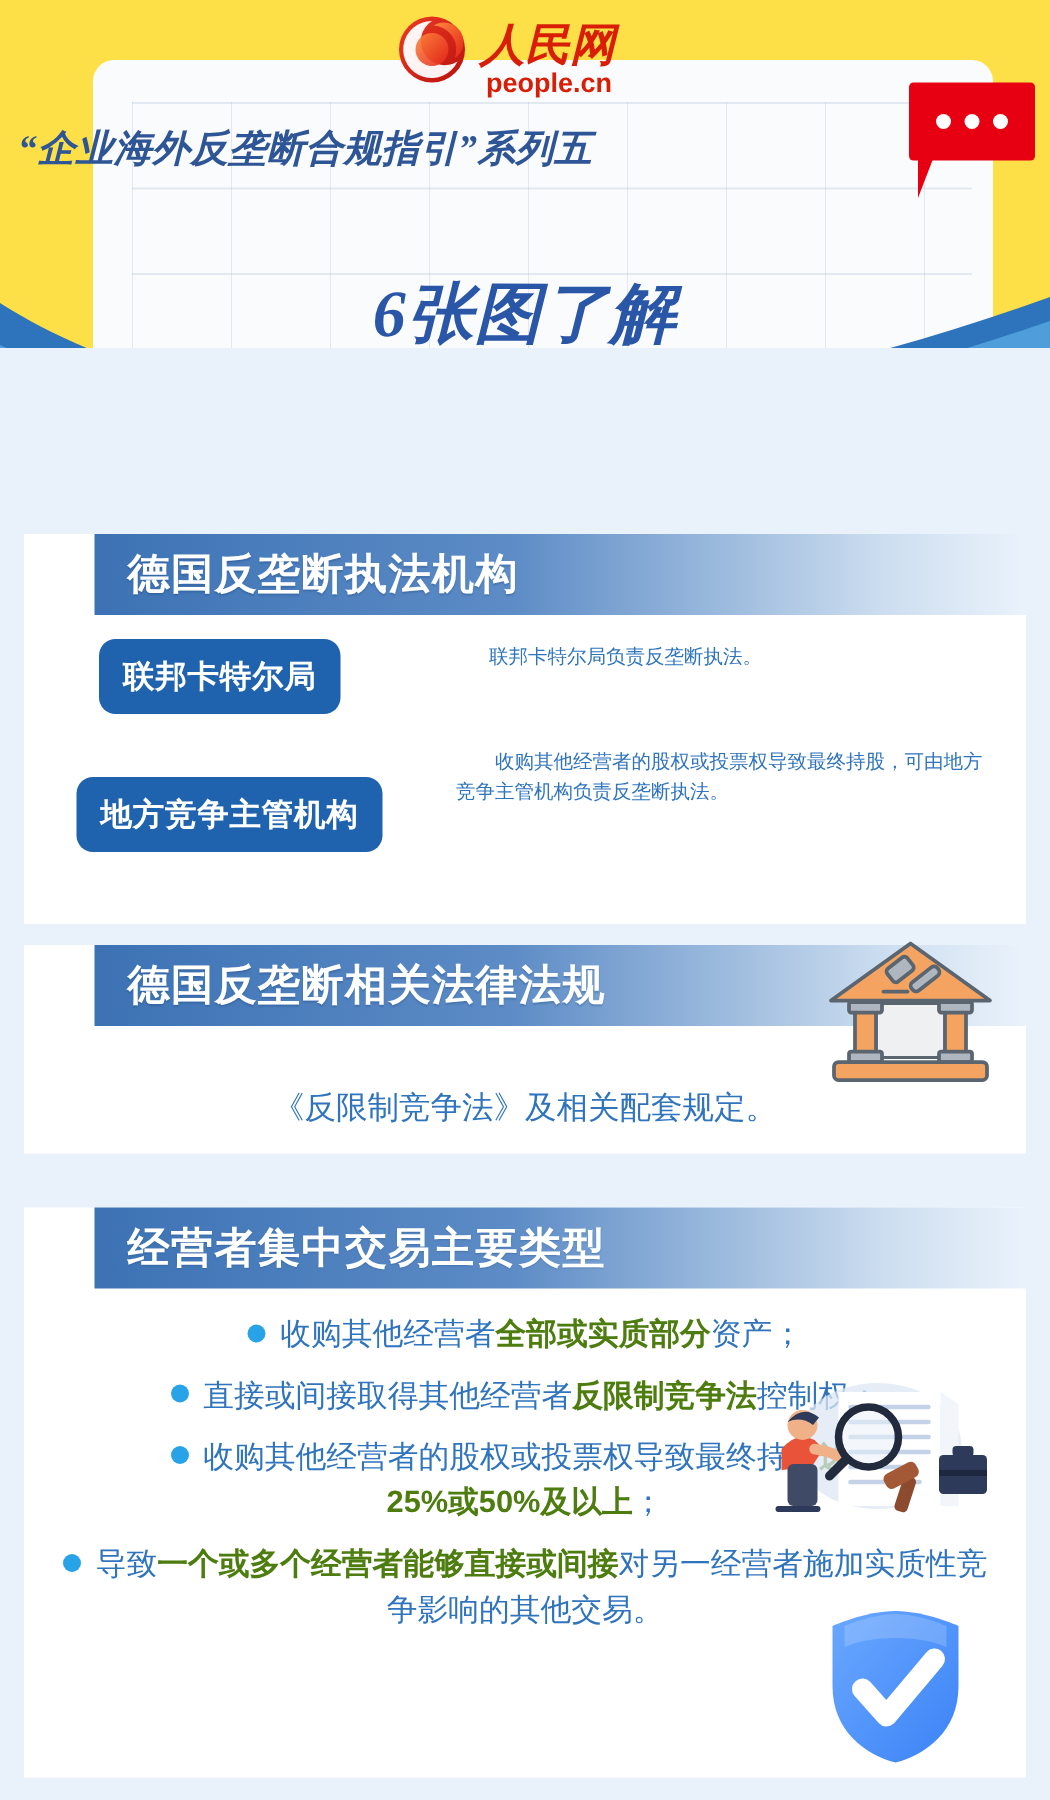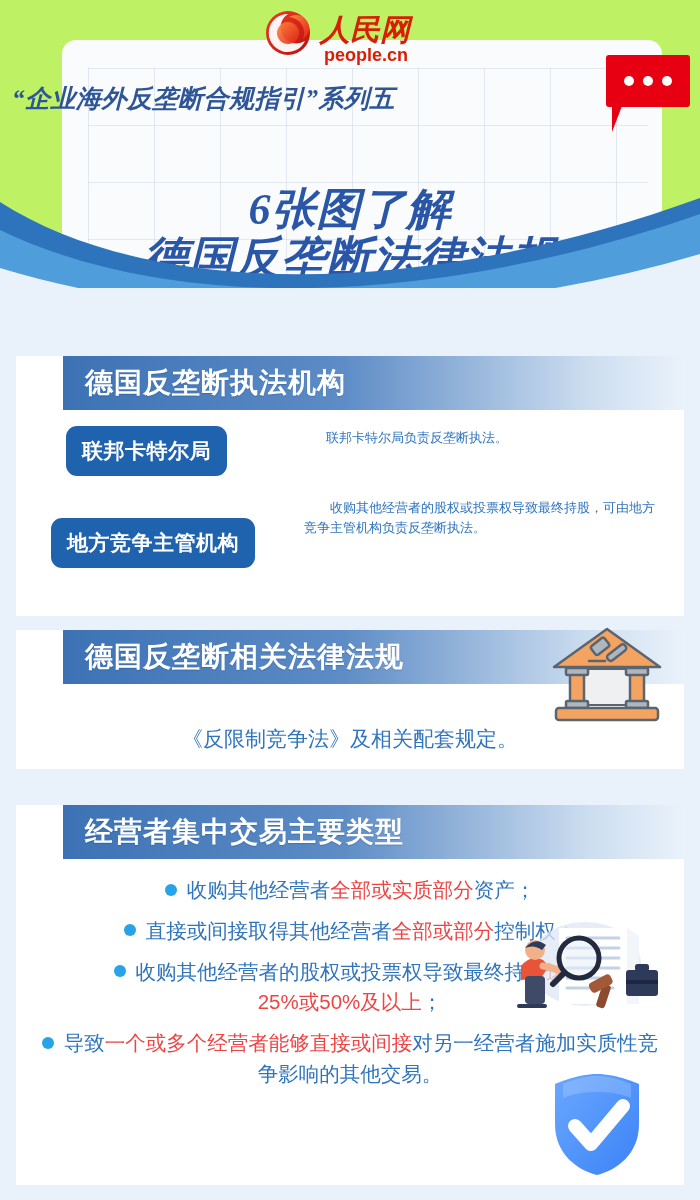--- a/index.html
+++ b/index.html
@@ -6,22 +6,22 @@
   html,body { width:700px; height:1200px; }
   body {
     font-family:"Liberation Sans","DejaVu Sans",sans-serif;
     background:#e9f1fb;
     position:relative;
     overflow:hidden;
   }
 
   
   .header{
-    position:absolute; left:0; top:0; width:700px; height:288px;
-    background:#bef264; overflow:hidden;
+    position:absolute; left:0; top:0; width:700px; height:232px;
+    background:#fde047; overflow:hidden;
   }
   .hdr-card{
     position:absolute; left:62px; top:40px; width:600px; height:250px;
     background:#fafbfc; border-radius:14px;
   }
   .hdr-grid{
     position:absolute; left:88px; top:68px; width:560px; height:225px;
     background-image:
       linear-gradient(to right, rgba(170,190,215,.30) 1px, transparent 1px),
       linear-gradient(to bottom, rgba(170,190,215,.30) 1px, transparent 1px);
@@ -119,21 +119,21 @@
   .blist li{
     position:relative; color:#2f74bd; font-size:20.5px;
     line-height:1.5; text-align:center; margin-bottom:10px;
     font-family:"Liberation Sans","DejaVu Sans",sans-serif;
   }
   .blist li .dot{
     display:inline-block; width:12px; height:12px; border-radius:50%;
     background:#29a3e8; margin-right:10px; vertical-align:middle;
     position:relative; top:-2px;
   }
-  .blist b{ font-weight:normal; color:#ef4444; }
+  .blist b{ font-weight:bold; color:#4d7c0f; }
   .ctr{ display:block; text-align:center; }
 
   
   .ic-bank{ position:absolute; left:548px; top:325px; width:118px; height:98px; z-index:5;}
   .ic-doc{ position:absolute; left:487px; top:622px; width:175px; height:90px; z-index:5;}
   .ic-shield{ position:absolute; left:543px; top:768px; width:108px; height:112px; z-index:5;}
 </style>
 </head>
 <body>
 
@@ -291,21 +291,21 @@
   <div class="card" id="sec3">
     <div class="bar">
       <h2>经营者集中交易主要类型</h2>
     </div>
     <div class="body">
       <ul class="blist">
         <li>
           <span class="dot"></span><span>收购其他经营者</span><b>全部或实质部分</b><span>资产；</span>
         </li>
         <li>
-          <span class="dot"></span><span>直接或间接取得其他经营者</span><b>全部或部分</b><span>控制权；</span>
+          <span class="dot"></span><span>直接或间接取得其他经营者</span><b>反限制竞争法</b><span>控制权；</span>
         </li>
         <li>
           <span class="dot"></span><span>收购其他经营者的股权或投票权导致最终持股</span><b>达到</b>
           <span class="ctr"><b>25%或50%及以上</b><span>；</span></span>
         </li>
         <li>
           <span class="dot"></span><span>导致</span><b>一个或多个经营者能够直接或间接</b><span>对另一经营者施加实质性竞争影响的其他交易。</span>
         </li>
       </ul>
     </div>

